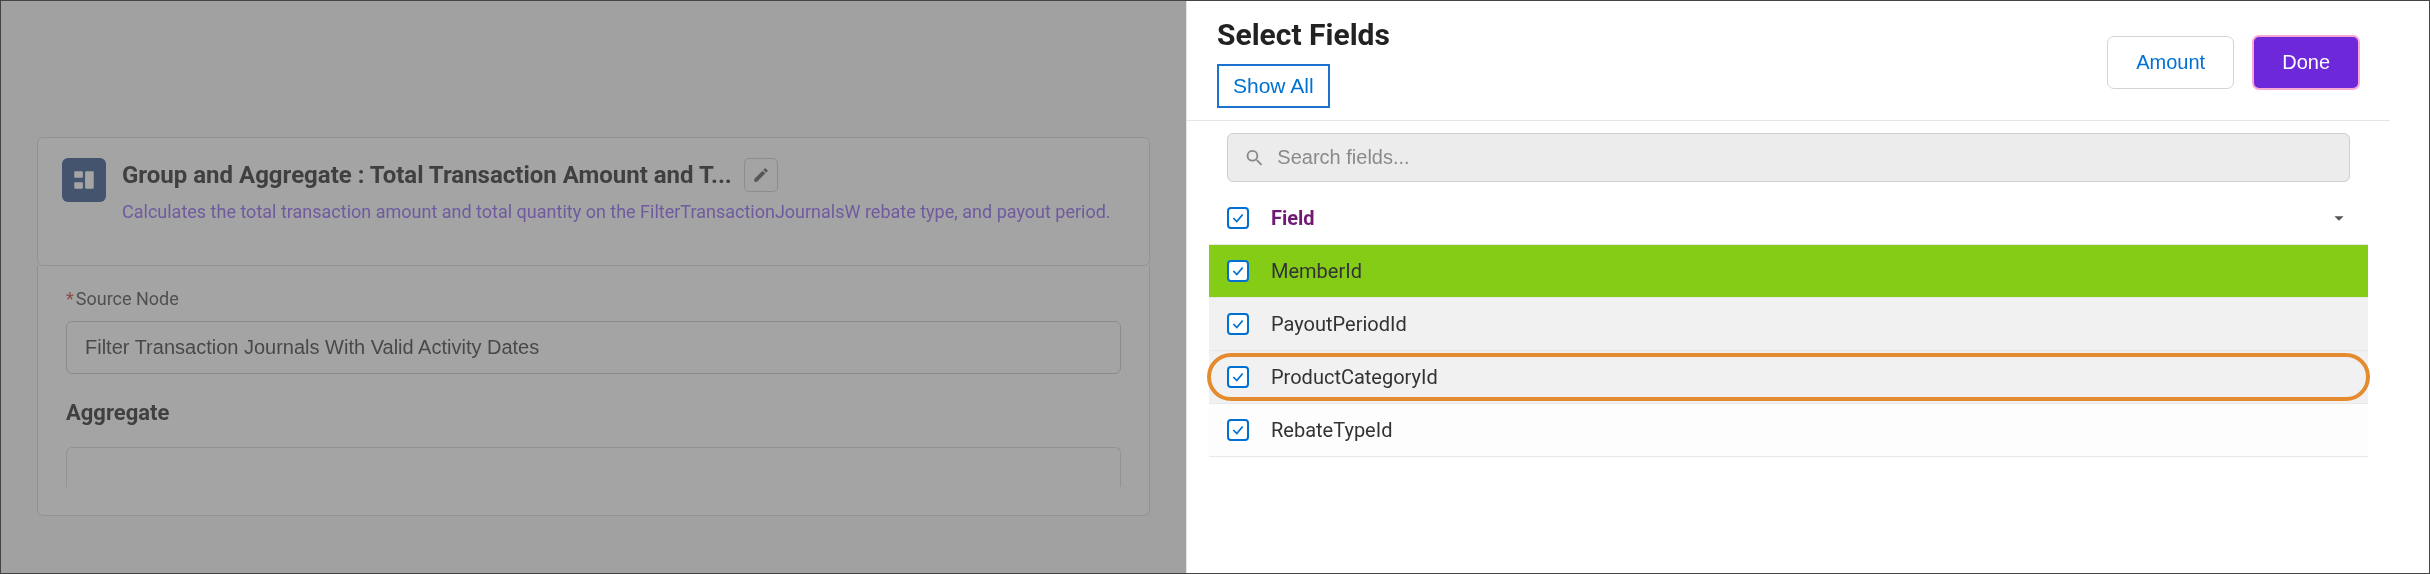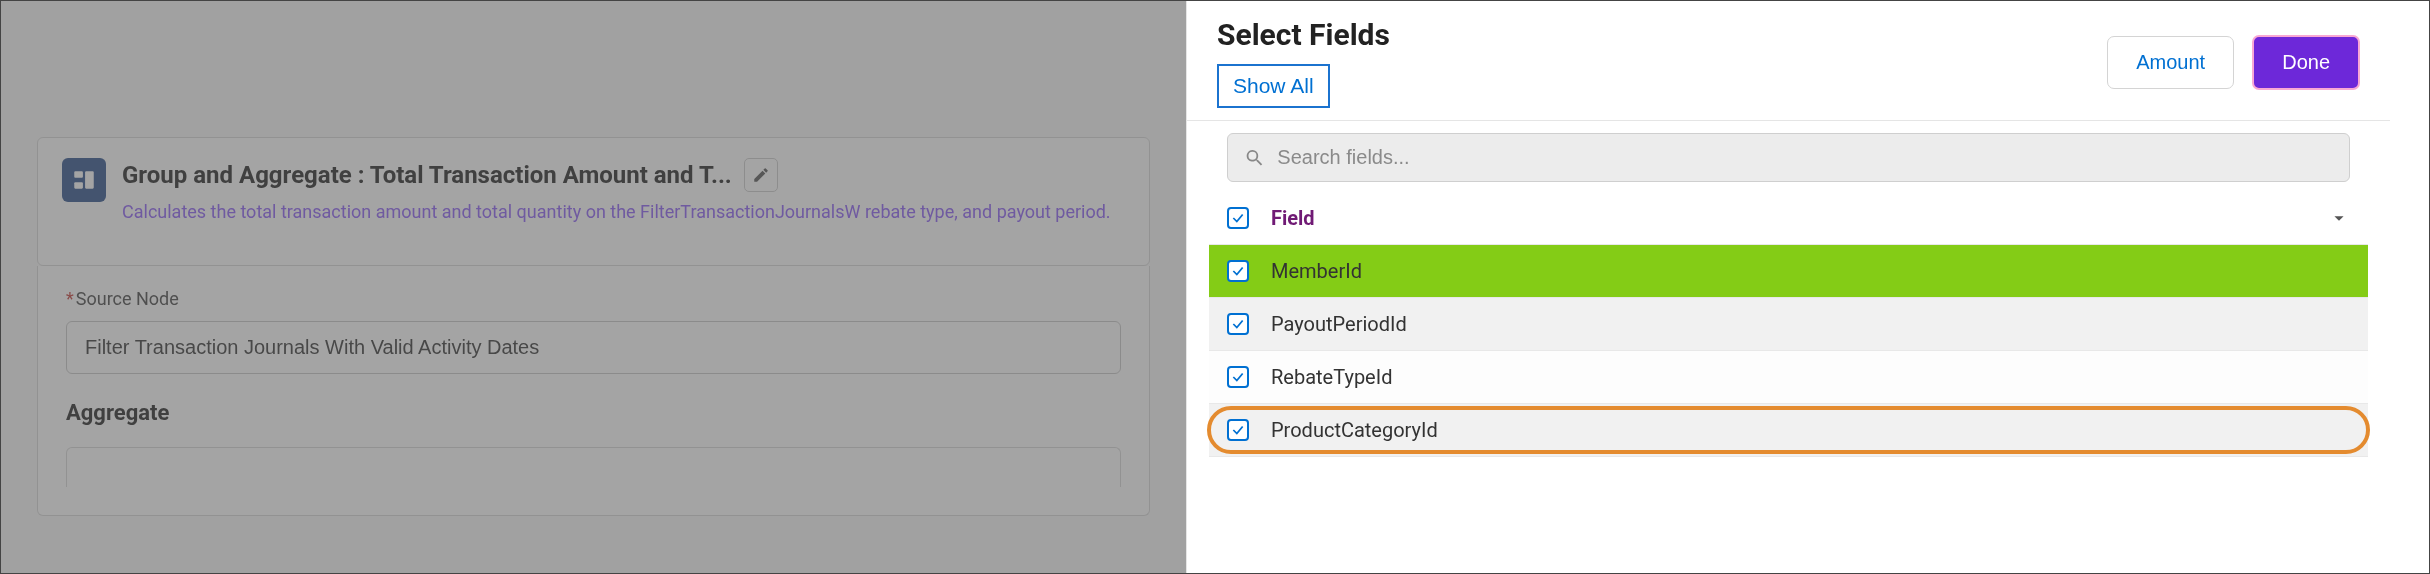--- a/index.html
+++ b/index.html
@@ -270,32 +270,32 @@
 
     <div class="field-row" style="background:#f1f1f1;">
       <span class="checkbox">
         <svg viewBox="0 0 24 24">
             <polyline points="4 12 10 18 20 6"></polyline>
           </svg>
       </span>
       <span class="field-name">PayoutPeriodId</span>
     </div>
 
-    <div class="field-row" style="background:#fdfdfd;">
-      <span class="checkbox">
-        <svg viewBox="0 0 24 24">
-            <polyline points="4 12 10 18 20 6"></polyline>
-          </svg>
-      </span>
-      <span class="field-name">RebateTypeId</span>
-    </div>
-
     <div class="field-row highlight-row" style="background:#f1f1f1;">
       <span class="checkbox">
         <svg viewBox="0 0 24 24">
             <polyline points="4 12 10 18 20 6"></polyline>
           </svg>
       </span>
       <span class="field-name">ProductCategoryId</span>
       <span class="highlight-ring"></span>
     </div>
+
+    <div class="field-row" style="background:#fdfdfd;">
+      <span class="checkbox">
+        <svg viewBox="0 0 24 24">
+            <polyline points="4 12 10 18 20 6"></polyline>
+          </svg>
+      </span>
+      <span class="field-name">RebateTypeId</span>
+    </div>
   </div>
 </div>
 
 </body></html>

